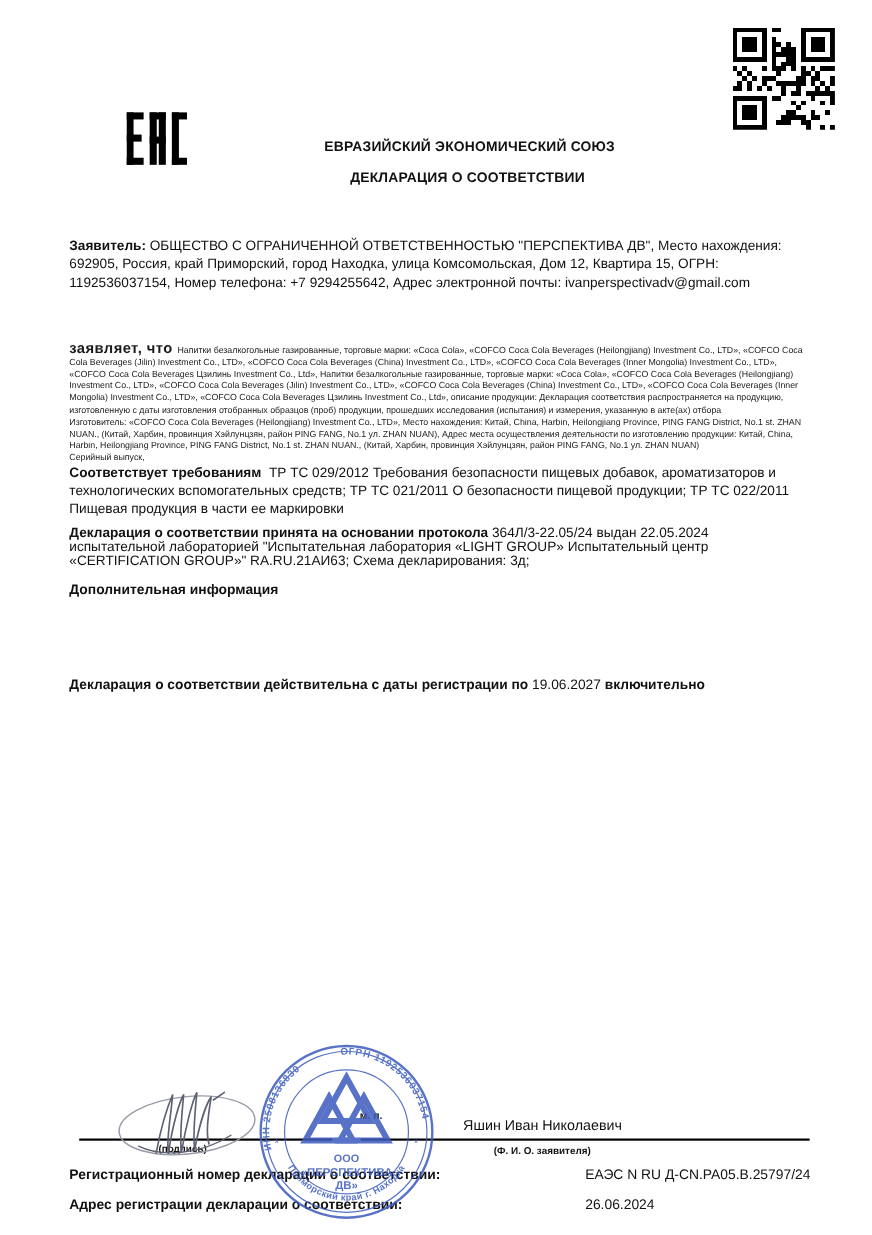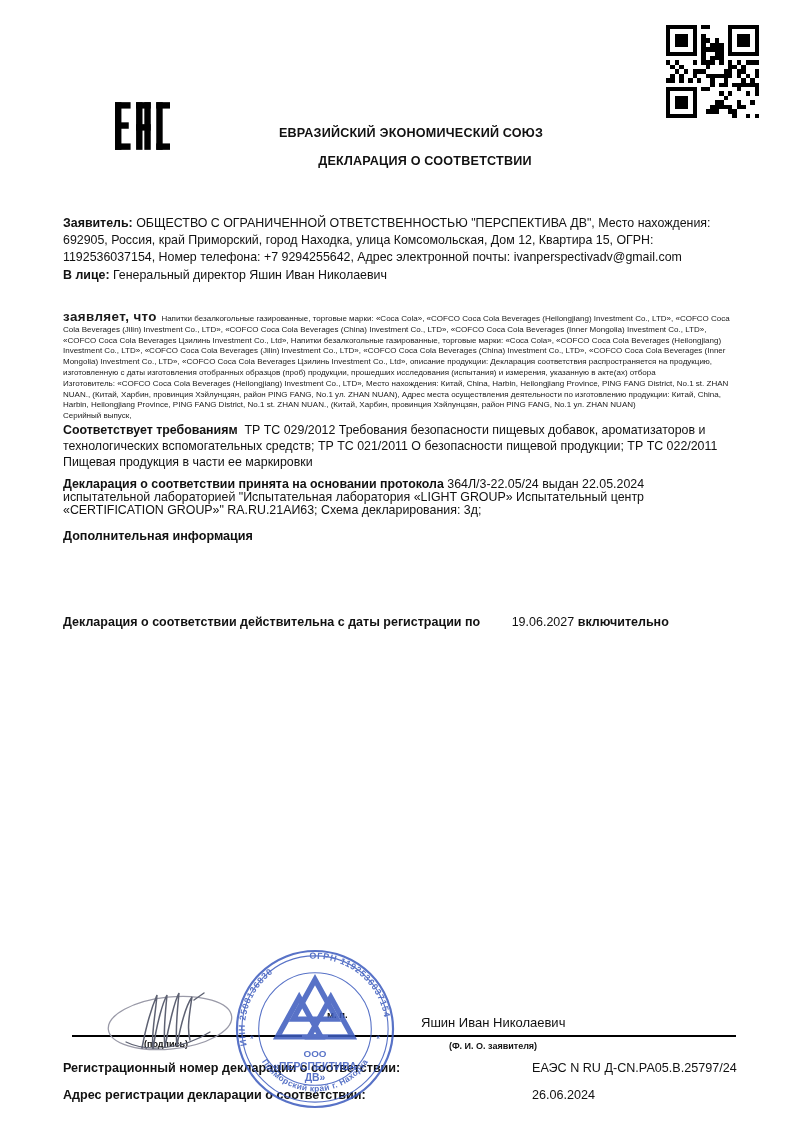--- a/index.html
+++ b/index.html
@@ -11,21 +11,21 @@
   .body-text{font-size:12.4px;line-height:17.2px;}
   .body-text p{margin:0;}
   .small-block{font-size:8px;line-height:10.8px;color:#1a1a1a;}
   .small-block div{margin:0;}
   .lead{font-size:13.4px;font-weight:bold;letter-spacing:.4px;}
   .sec-lead{font-weight:bold;}
   .compliance{font-size:12.4px;line-height:16.2px;}
   .basis{font-size:12.4px;line-height:13px;}
   .add-info{font-size:12.6px;font-weight:bold;}
   .validity{font-size:12.5px;line-height:17.5px;font-weight:bold;}
-  .validity .reg-date{font-weight:normal;margin-left:28px;}
+  .validity .reg-date{font-weight:normal;}
   .sig-line{position:absolute;height:2px;background:#000;z-index:1;}
   .caption{position:absolute;font-size:9px;font-weight:bold;text-align:center;z-index:1;}
   .mp-mark{position:absolute;font-size:9.5px;font-weight:bold;z-index:2;}
   .fio{position:absolute;font-size:13px;z-index:1;}
   .reg-label{position:absolute;font-size:12.6px;font-weight:bold;text-align:right;}
   .reg-value{position:absolute;font-size:12.6px;}
   .stamp{position:absolute;left:234px;top:948px;z-index:5;opacity:.86;}
   .signature{position:absolute;left:98px;top:984px;z-index:4;}
   .qr{position:absolute;left:666px;top:25px;width:93px;height:93px;}
   .eac{position:absolute;left:115px;top:101px;}
@@ -166,26 +166,25 @@
         <rect x="2" y="2" width="3" height="3"></rect>
         <rect x="14" y="0" width="7" height="7"></rect>
         <rect fill="#fff" x="15" y="1" width="5" height="5"></rect>
         <rect x="16" y="2" width="3" height="3"></rect>
         <rect x="0" y="14" width="7" height="7"></rect>
         <rect fill="#fff" x="1" y="15" width="5" height="5"></rect>
         <rect x="2" y="16" width="3" height="3"></rect>
       </svg>
   </div>
 
-  <div class="abs center title" style="left:49px;top:126px;width:674px;padding-left:50px;box-sizing:border-box;">ЕВРАЗИЙСКИЙ ЭКОНОМИЧЕСКИЙ СОЮЗ</div>
+  <div class="abs center title" style="left:65px;top:126px;width:674px;padding-left:50px;box-sizing:border-box;">ЕВРАЗИЙСКИЙ ЭКОНОМИЧЕСКИЙ СОЮЗ</div>
   <div class="abs center title" style="left:63px;top:154px;width:674px;padding-left:50px;box-sizing:border-box;">ДЕКЛАРАЦИЯ О СООТВЕТСТВИИ</div>
 
   <div class="abs body-text" style="left:63px;top:181px;width:676px;margin-top:34px;">
     <p><b>Заявитель:</b> <span>ОБЩЕСТВО С ОГРАНИЧЕННОЙ ОТВЕТСТВЕННОСТЬЮ "ПЕРСПЕКТИВА ДВ", Место нахождения: 692905, Россия, край Приморский, город Находка, улица Комсомольская, Дом 12, Квартира 15, ОГРН: 1192536037154, Номер телефона: +7 9294255642, Адрес электронной почты: ivanperspectivadv@gmail.com</span></p>
-    <p><b>В лице:</b> <span>Генеральный директор Яшин Иван Николаевич</span></p>
   </div>
 
   <div class="abs small-block" style="left:63px;top:271px;width:676px;margin-top:41px;">
     <div><b class="lead">заявляет, что</b>&nbsp;&nbsp;<span>Напитки безалкогольные газированные, торговые марки: «Coca Cola», «COFCO Coca Cola Beverages (Heilongjiang) Investment Co., LTD», «COFCO Coca Cola Beverages (Jilin) Investment Co., LTD», «COFCO Coca Cola Beverages (China) Investment Co., LTD», «COFCO Coca Cola Beverages (Inner Mongolia) Investment Co., LTD», «COFCO Coca Cola Beverages Цзилинь Investment Co., Ltd», Напитки безалкогольные газированные, торговые марки: «Coca Cola», «COFCO Coca Cola Beverages (Heilongjiang) Investment Co., LTD», «COFCO Coca Cola Beverages (Jilin) Investment Co., LTD», «COFCO Coca Cola Beverages (China) Investment Co., LTD», «COFCO Coca Cola Beverages (Inner Mongolia) Investment Co., LTD», «COFCO Coca Cola Beverages Цзилинь Investment Co., Ltd», описание продукции: Декларация соответствия распространяется на продукцию, изготовленную с даты изготовления отобранных образцов (проб) продукции, прошедших исследования (испытания) и измерения, указанную в акте(ах) отбора</span></div>
     <div>Изготовитель: «COFCO Coca Cola Beverages (Heilongjiang) Investment Co., LTD», Место нахождения: Китай, China, Harbin, Heilongjiang Province, PING FANG District, No.1 st. ZHAN NUAN., (Китай, Харбин, провинция Хэйлунцзян, район PING FANG, No.1 ул. ZHAN NUAN), Адрес места осуществления деятельности по изготовлению продукции: Китай, China, Harbin, Heilongjiang Province, PING FANG District, No.1 st. ZHAN NUAN., (Китай, Харбин, провинция Хэйлунцзян, район PING FANG, No.1 ул. ZHAN NUAN)</div>
     <div>Серийный выпуск,</div>
   </div>
 
   <div class="abs compliance" style="left:63px;top:422px;width:656px;">
     <b class="sec-lead">Соответствует требованиям</b>&nbsp;&nbsp;<span>ТР ТС 029/2012 Требования безопасности пищевых добавок, ароматизаторов и технологических вспомогательных средств; ТР ТС 021/2011 О безопасности пищевой продукции; ТР ТС 022/2011 Пищевая продукция в части ее маркировки</span>

